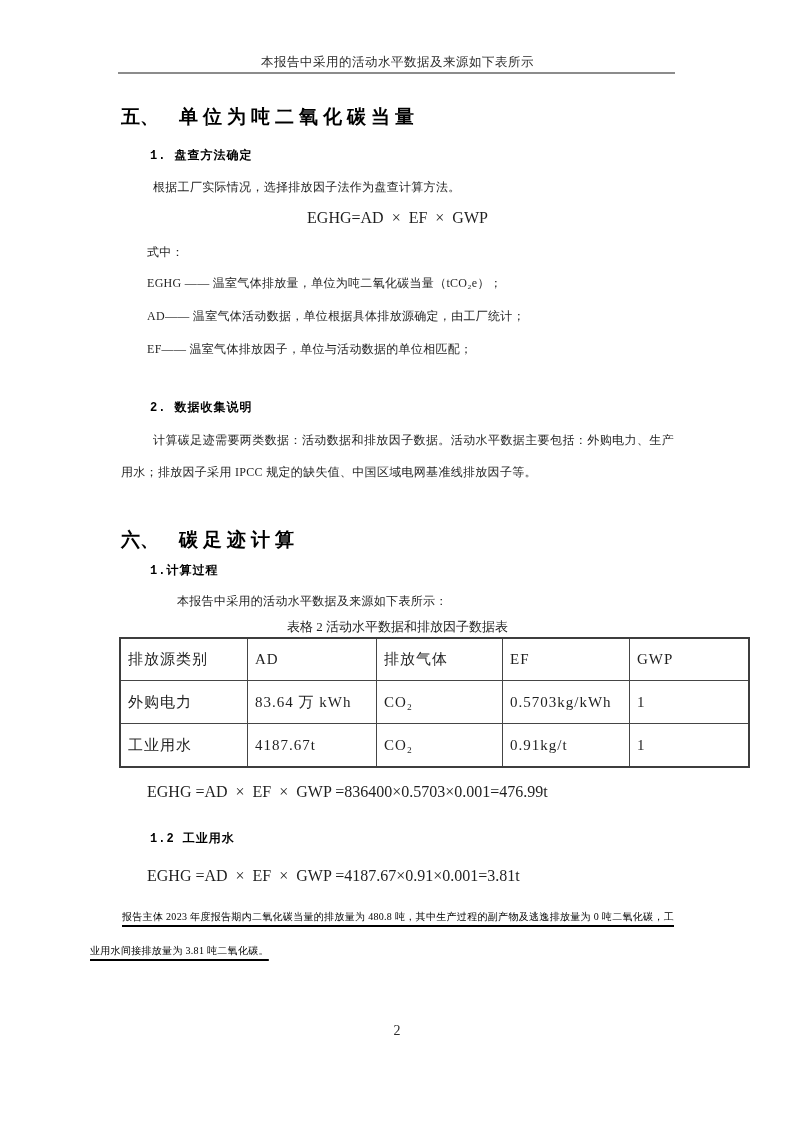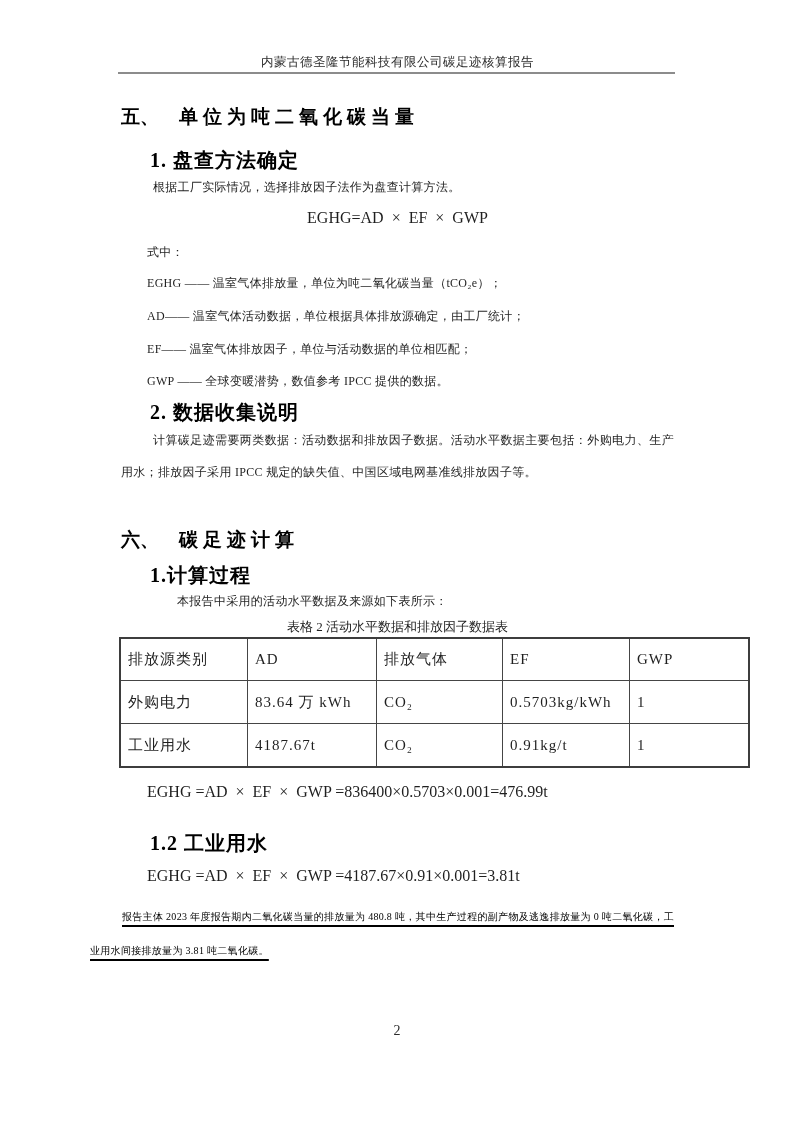--- a/index.html
+++ b/index.html
@@ -16,21 +16,21 @@
   .cw { left: 121px; width: 553px; }           
   .center { text-align: center; }
   .justify { text-align: justify; }
 
   .running-header { font-size: 12.5px; color: #2b2b2b; letter-spacing: 0.5px; }
   .header-rule { left: 118px; width: 557px; height: 2px; background: #8c8c8c; }
 
   .h1 { font-size: 19px; font-weight: bold; color: #000; }
   .h1 .num { display: inline-block; margin-right: 20px; }
   .h1 .ttl { letter-spacing: 5px; }
-  .h2 { font-size: 20px; font-weight: bold; color: #000; padding-left: 29px; letter-spacing: 1px; }
+  .h2 { font-size: 12px; font-weight: bold; color: #000; padding-left: 29px; letter-spacing: 1px; font-family: Liberation Mono, monospace; }
 
   .body-p { font-size: 12px; line-height: 22px; letter-spacing: 0.3px; }
   .indent-first { text-indent: 32px; }
   .lead-1 { padding-left: 26px; }
   .lead-2 { padding-left: 56px; }
   .multiline { line-height: 32px; }
   .formula { font-size: 16px; white-space: pre-wrap; }
 
   .caption { font-size: 13px; color: #1f1f1f; }
 
@@ -65,39 +65,38 @@
     text-decoration-thickness: 1.5px;
     letter-spacing: 0.3px;
   }
   .page-number { left: 0; width: 794px; font-size: 14px; color: #2b2b2b; }
 </style>
 </head>
 <body>
 
 <div class="page">
 
-  <div class="abs cw center running-header" style="top:54px;">内蒙古德圣隆节能科技有限公司碳足迹核算报告</div>
+  <div class="abs cw center running-header" style="top:54px;">本报告中采用的活动水平数据及来源如下表所示</div>
   <div class="abs header-rule" style="top:72px;"></div>
 
   <div class="abs cw h1" style="top:104px;">
     <span class="num">五、</span><span class="ttl">单位为吨二氧化碳当量</span>
   </div>
 
   <div class="abs cw h2" style="top:147px;">1. 盘查方法确定</div>
 
   <div class="abs cw body-p indent-first justify" style="top:176px;">根据工厂实际情况，选择排放因子法作为盘查计算方法。</div>
 
   <div class="abs cw center formula" style="top:209px;">EGHG=AD  ×  EF  ×  GWP</div>
 
   <div class="abs cw body-p lead-1" style="top:241px;">式中：</div>
 
   <div class="abs cw body-p lead-1" style="top:272px;">EGHG —— 温室气体排放量，单位为吨二氧化碳当量（tCO₂e）；</div>
   <div class="abs cw body-p lead-1" style="top:305px;">AD—— 温室气体活动数据，单位根据具体排放源确定，由工厂统计；</div>
   <div class="abs cw body-p lead-1" style="top:338px;">EF—— 温室气体排放因子，单位与活动数据的单位相匹配；</div>
-  <div class="abs cw body-p lead-1" style="top:370px;">GWP —— 全球变暖潜势，数值参考 IPCC 提供的数据。</div>
 
   <div class="abs cw h2" style="top:399px;">2. 数据收集说明</div>
 
   <div class="abs cw body-p multiline indent-first justify" style="top:424px;">计算碳足迹需要两类数据：活动数据和排放因子数据。活动水平数据主要包括：外购电力、生产用水；排放因子采用 IPCC 规定的缺失值、中国区域电网基准线排放因子等。</div>
 
   <div class="abs cw h1" style="top:527px;">
     <span class="num">六、</span><span class="ttl">碳足迹计算</span>
   </div>
 
   <div class="abs cw h2" style="top:562px;">1.计算过程</div>

